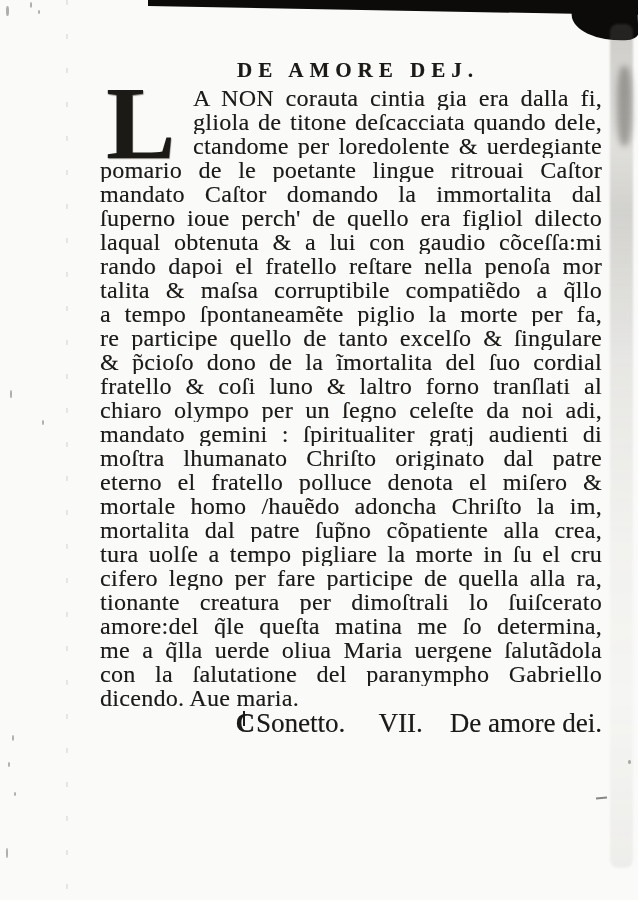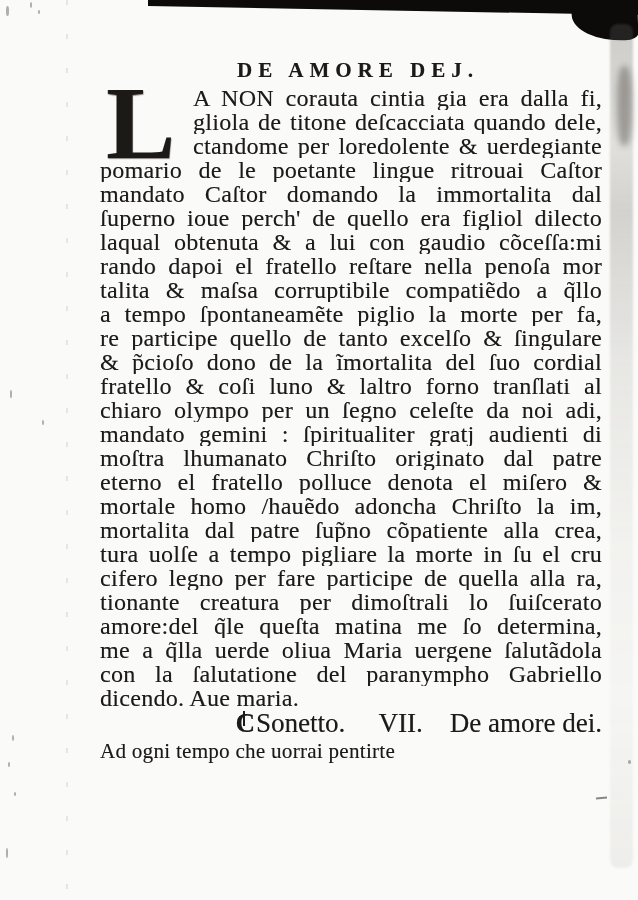--- a/index.html
+++ b/index.html
@@ -135,16 +135,15 @@
       <div class="line">cifero legno per fare participe de quella alla ra,</div>
       <div class="line">tionante creatura per dimoſtrali lo ſuiſcerato</div>
       <div class="line">amore:del q̃le queſta matina me ſo determina,</div>
       <div class="line">me a q̃lla uerde oliua Maria uergene ſalutãdola</div>
       <div class="line">con la ſalutatione del paranympho Gabriello</div>
       <div class="line short">dicendo. Aue maria.</div>
     </div>
 
     <div class="sonnet-heading"><span class="capitulum">C</span><span>Sonetto.     VII.    De amore dei.</span></div>
 
-    <div class="sonnet-line">Ad ogni tempo che uorrai pentirte</div>
 
   </div>
 </div>
 
 </body></html>

